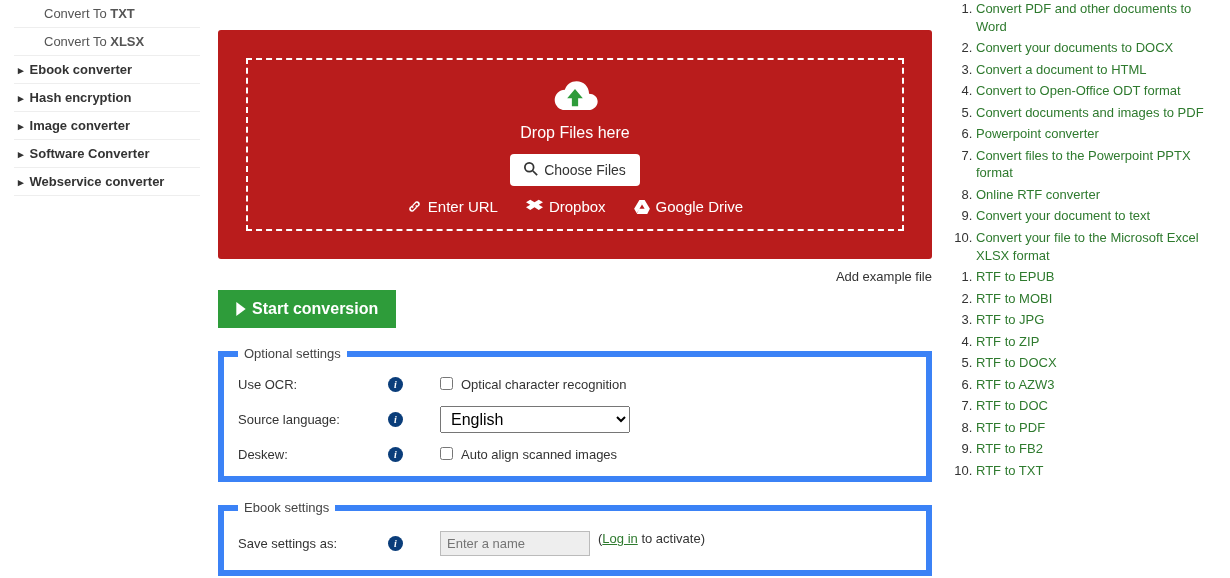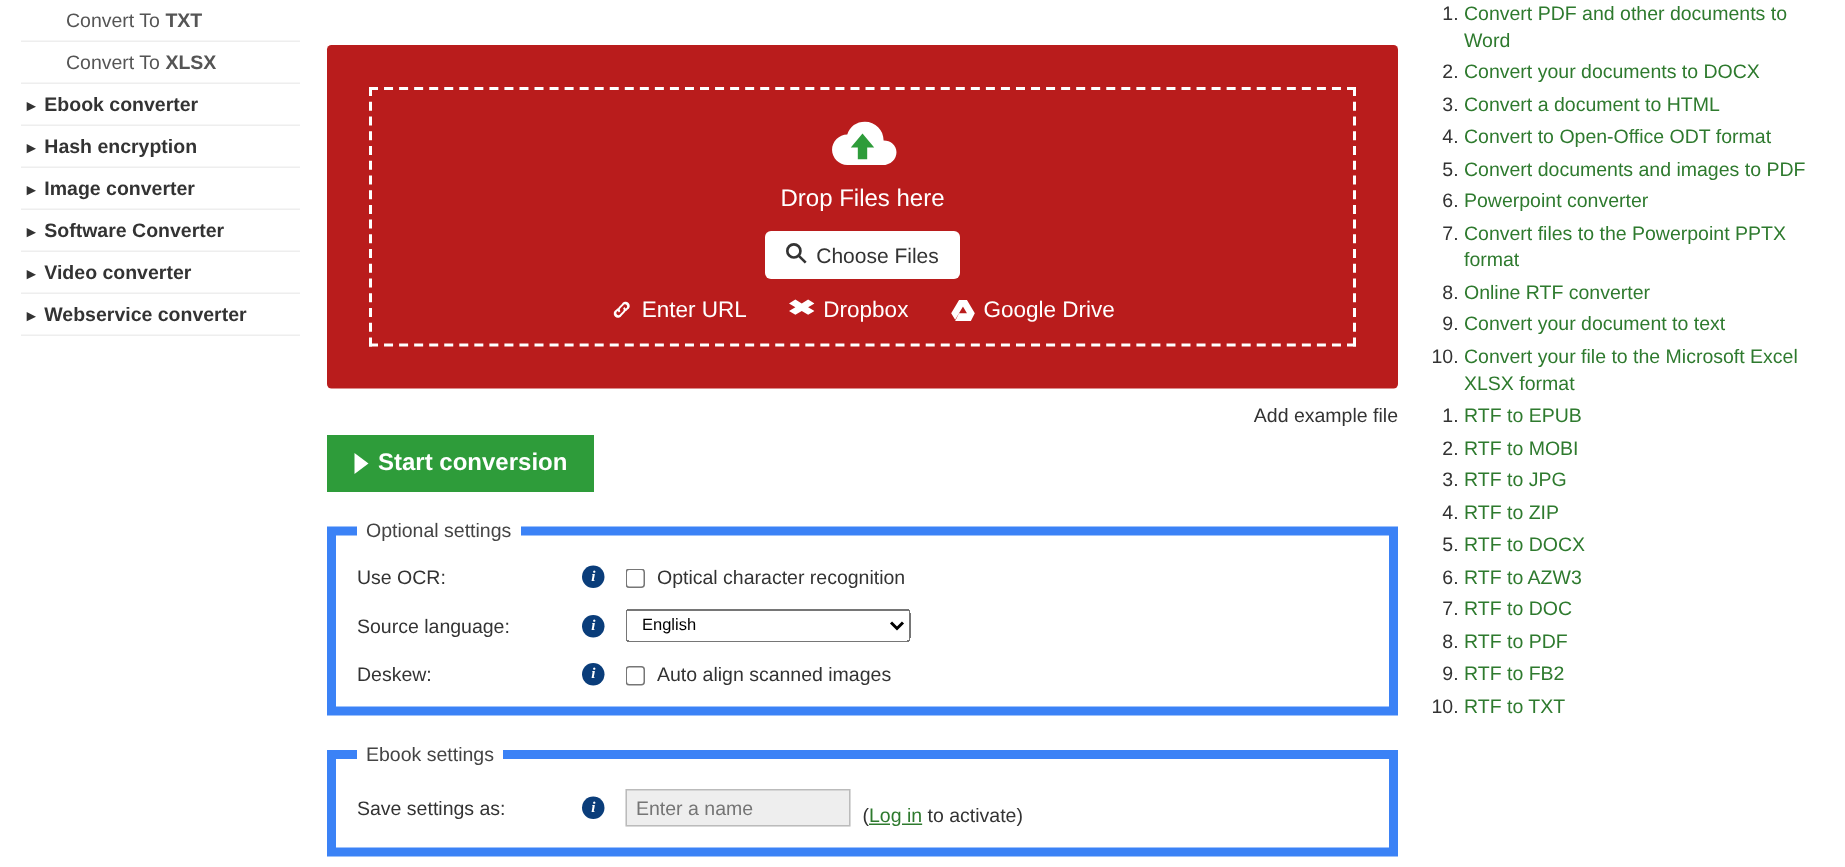--- a/index.html
+++ b/index.html
@@ -20,22 +20,22 @@
 .src-row { margin-top: 12px; display: flex; justify-content: center; gap: 28px; font-size: 15px; }
 .src-item { display: inline-flex; align-items: center; gap: 6px; cursor: pointer; color: #fff; }
 .example-row { text-align: right; margin-top: 10px; font-size: 13px; color: #333; }
 .start-btn { background: #2e9c3a; color: #fff; border: none; border-radius: 0; padding: 10px 18px; font-size: 16px; font-weight: bold; cursor: pointer; display: inline-flex; align-items: center; gap: 6px; margin-top: 6px; }
 fieldset { border: 6px solid #3b82f6; margin-top: 18px; padding: 16px 14px 14px 14px; }
 legend { padding: 0 6px; font-size: 13px; color: #444; }
 .opt-row { display: flex; align-items: center; margin-bottom: 14px; }
 .opt-row:last-child { margin-bottom: 0; }
 .opt-label { width: 150px; font-size: 13px; color: #333; }
 .info-icon { width: 15px; height: 15px; background: #0a3d7a; border-radius: 50%; color: #fff; font-size: 10px; font-weight: bold; display: inline-flex; align-items: center; justify-content: center; margin-right: 14px; font-style: italic; font-family: serif; }
-.opt-control { display: flex; align-items: flex-end; gap: 8px; font-size: 13px; }
-.opt-control select { padding: 3px 6px; font-size: 11px; width: 190px; }
+.opt-control { display: flex; align-items: flex-start; gap: 8px; font-size: 13px; margin-left: 23px; }
+.opt-control select { padding: 3px 6px; font-size: 16px; width: 190px; }
 .opt-control input[type=text] { padding: 4px 6px; font-size: 13px; width: 150px; background: #eee; border: 1px solid #bbb; }
 .opt-control .login { color: #2e7a2e; text-decoration: underline; cursor: pointer; }
 .right-col { width: 280px; padding-right: 14px; }
 .right-col ol { padding-left: 26px; font-size: 13px; }
 .right-col ol li { margin-bottom: 4px; line-height: 1.35; }
 .right-col ol li a { color: #2e7a2e; text-decoration: none; cursor: pointer; }
 .side-head { background: #e6e6e6; border: 1px solid #ccc; padding: 10px 12px; font-weight: bold; font-size: 14px; color: #333; margin-top: 22px; margin-bottom: 12px; line-height: 1.5; }
 svg { display: block; }
 </style>
 </head>
@@ -43,21 +43,20 @@
 
 <div class="container">
   <div class="left-col">
     <ul>
       <li class="sub"><span>Convert To </span><b>TXT</b></li>
       <li class="sub"><span>Convert To </span><b>XLSX</b></li>
       <li class="cat">Ebook converter</li>
       <li class="cat">Hash encryption</li>
       <li class="cat">Image converter</li>
       <li class="cat">Software Converter</li>
-      <li class="cat">Video converter</li>
       <li class="cat">Webservice converter</li>
     </ul>
   </div>
 
   <div class="center-col">
     <div class="green-box">
       <div class="dashed">
         <div class="cloud-icon">
           <svg viewBox="0 0 64 48">
               <path fill="#fff" d="M50 20c0-9-7-16-16-16-7 0-13 4-15 11-7 0-13 6-13 13s6 13 13 13h30c7 0 12-5 12-11 0-6-5-10-11-10z"></path>

